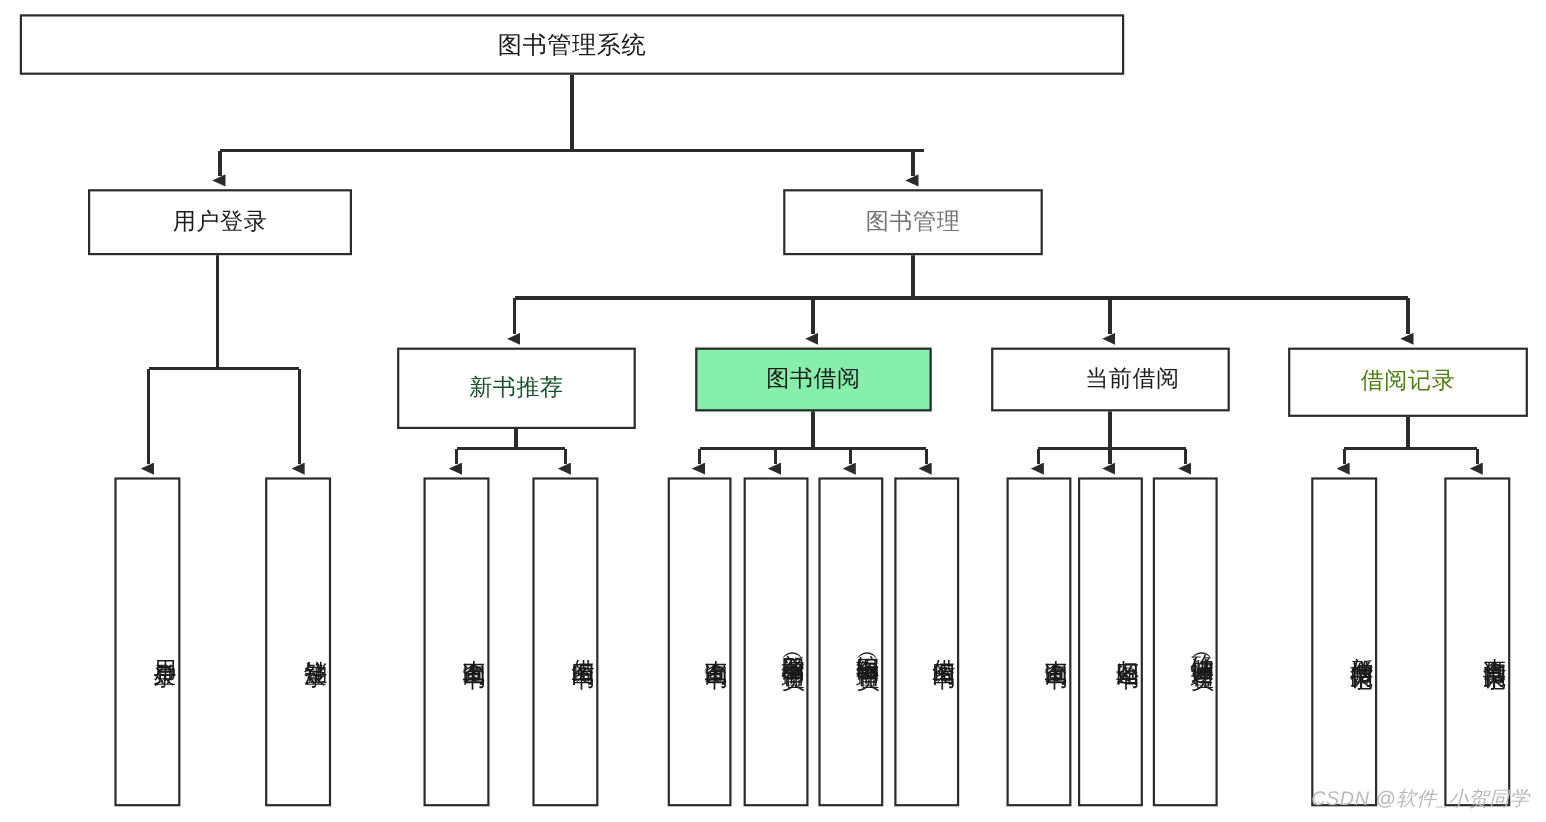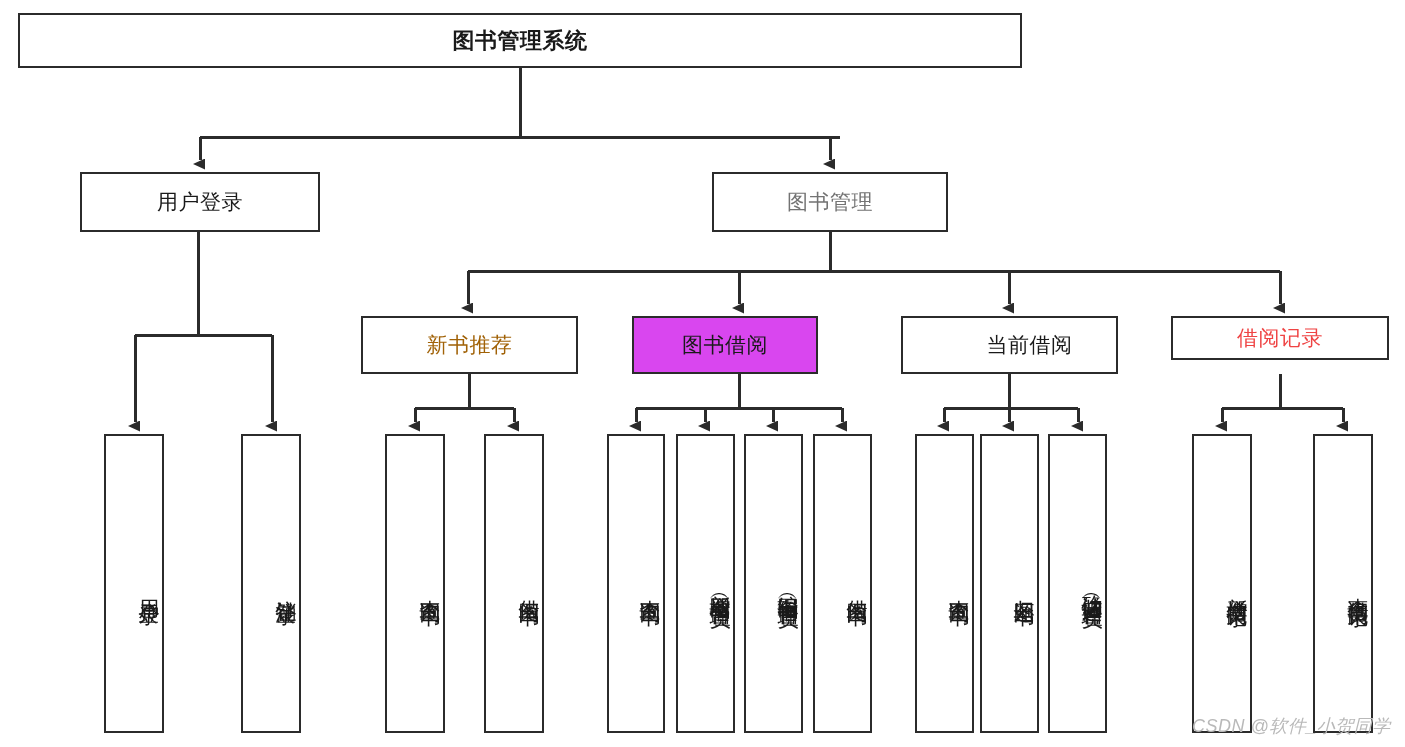--- a/index.html
+++ b/index.html
@@ -119,29 +119,29 @@
       <path d="M1009,408 L1009,422" marker-end="url(#arrow)"></path>
       <path d="M1078,408 L1078,422" marker-end="url(#arrow)"></path>
 
       <path d="M1280,374 L1280,408"></path>
       <path d="M1222,408 L1343,408"></path>
       <path d="M1222,408 L1222,422" marker-end="url(#arrow)"></path>
       <path d="M1343,408 L1343,422" marker-end="url(#arrow)"></path>
     </g>
   </svg>
 
-  <div class="node horiz root" id="n-root" style="left: 18px; top: 13px; width: 1004px; height: 55px; border-color: rgb(43, 43, 43); background: rgb(255, 255, 255); color: rgb(26, 26, 26); font-weight: bold;">图书管理系统</div>
+  <div class="node horiz root" id="n-root" style="left: 18px; top: 13px; width: 1004px; height: 55px; border-color: rgb(43, 43, 43); background: rgb(255, 255, 255); color: rgb(26, 26, 26);">图书管理系统</div>
 
   <div class="node horiz" id="n-l2-0" style="left: 80px; top: 172px; width: 240px; height: 60px; border-color: rgb(43, 43, 43); background: rgb(255, 255, 255); color: rgb(26, 26, 26);">用户登录</div>
   <div class="node horiz" id="n-l2-1" style="left: 712px; top: 172px; width: 236px; height: 60px; border-color: rgb(43, 43, 43); background: rgb(255, 255, 255); color: #737373;">图书管理</div>
 
-  <div class="node horiz" id="n-l3-0" style="left: 361px; top: 316px; width: 217px; height: 58px; border-color: rgb(43, 43, 43); background: rgb(255, 255, 255); color: #a16207;">新书推荐</div>
-  <div class="node horiz" id="n-l3-1" style="left: 632px; top: 316px; width: 186px; height: 58px; border-color: rgb(43, 43, 43); background: #d946ef; color: rgb(26, 26, 26);">图书借阅</div>
+  <div class="node horiz" id="n-l3-0" style="left: 361px; top: 316px; width: 217px; height: 74px; border-color: rgb(43, 43, 43); background: rgb(255, 255, 255); color: #14532d;">新书推荐</div>
+  <div class="node horiz" id="n-l3-1" style="left: 632px; top: 316px; width: 215px; height: 58px; border-color: rgb(43, 43, 43); background: #86efac; color: rgb(26, 26, 26);">图书借阅</div>
   <div class="node horiz" id="n-l3-2" style="left: 901px; top: 316px; width: 217px; height: 58px; border-color: rgb(43, 43, 43); background: rgb(255, 255, 255); color: rgb(26, 26, 26); padding-left: 40px;">当前借阅</div>
-  <div class="node horiz" id="n-l3-3" style="left: 1171px; top: 316px; width: 218px; height: 44px; border-color: rgb(43, 43, 43); background: rgb(255, 255, 255); color: #ef4444;">借阅记录</div>
+  <div class="node horiz" id="n-l3-3" style="left: 1171px; top: 316px; width: 218px; height: 63px; border-color: rgb(43, 43, 43); background: rgb(255, 255, 255); color: #4d7c0f;">借阅记录</div>
 
   <div class="node vert" id="n-lf-0" style="left: 104px; top: 434px; width: 60px; height: 299px; border-color: rgb(43, 43, 43); background: rgb(255, 255, 255); color: rgb(26, 26, 26);">
       <span class="vlabel">用户登录</span>
     </div>
   <div class="node vert" id="n-lf-1" style="left: 241px; top: 434px; width: 60px; height: 299px; border-color: rgb(43, 43, 43); background: rgb(255, 255, 255); color: rgb(26, 26, 26);">
       <span class="vlabel">注销登录</span>
     </div>
   <div class="node vert" id="n-lf-2" style="left: 385px; top: 434px; width: 60px; height: 299px; border-color: rgb(43, 43, 43); background: rgb(255, 255, 255); color: rgb(26, 26, 26);">
       <span class="vlabel">查询图书</span>
     </div>

